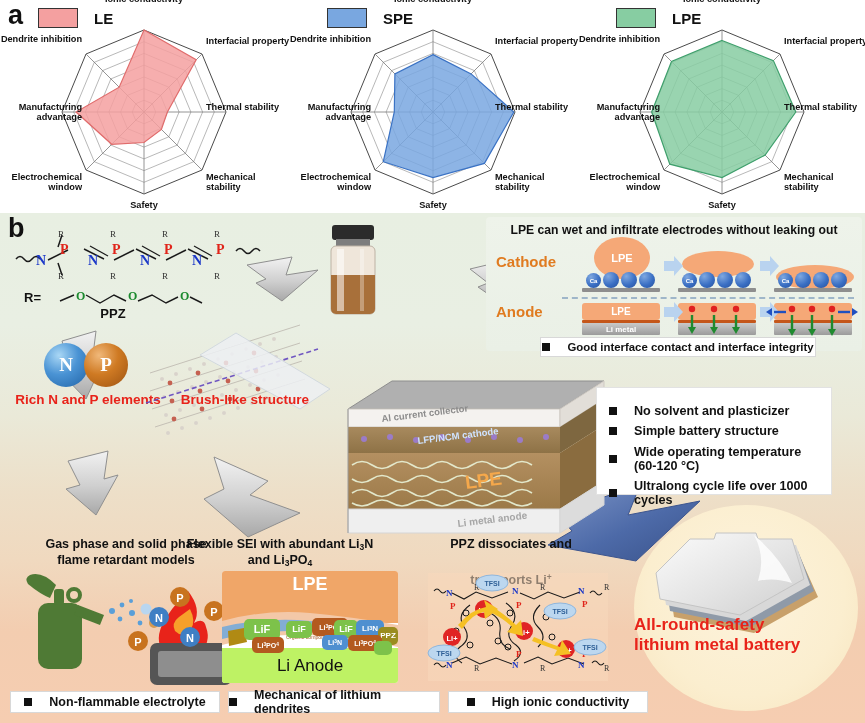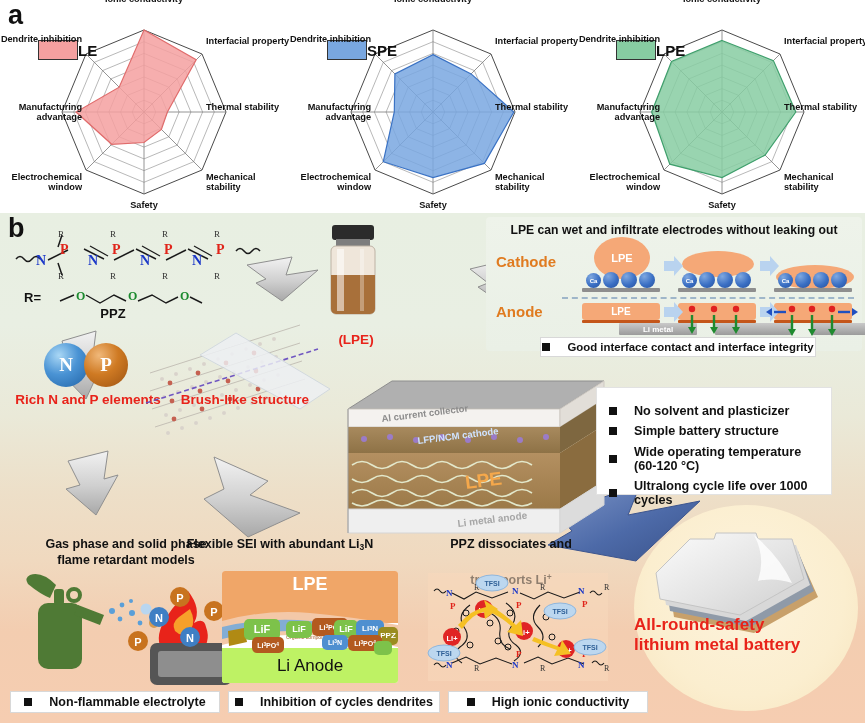--- a/index.html
+++ b/index.html
@@ -11,21 +11,21 @@
   #root{position:relative;width:865px;height:723px;}
 
   
   .panel-a{position:absolute;left:0;top:0;width:865px;height:213px;background:#fff;}
   .panel-letter{
     position:absolute;font-weight:bold;font-size:27px;color:#111;
     font-family:"Liberation Sans",sans-serif;line-height:1;
   }
   .radar-block{position:absolute;top:0;width:288px;height:213px;}
   .radar-svg{position:absolute;left:0;top:0;}
-  .legend{position:absolute;display:flex;align-items:center;gap:0;margin-top:32px;}
+  .legend{position:absolute;display:flex;align-items:center;gap:16px;}
   .legend-swatch{width:40px;height:20px;border:1.4px solid #333;box-sizing:border-box;}
   .legend-label{font-size:15px;font-weight:bold;color:#111;}
   .ax-label{
     position:absolute;font-size:9.2px;font-weight:bold;color:#111;
     line-height:1.12;text-align:center;width:86px;
   }
 
   
   .panel-b{
     position:absolute;left:0;top:213px;width:865px;height:510px;
@@ -87,21 +87,21 @@
   .cam-lbl{
     position:absolute;border-radius:50%;
     background:radial-gradient(circle at 33% 27%,#7fa8e0 0%,#3a6fc4 55%,#27509a 100%);
     display:flex;align-items:center;justify-content:center;
     color:#fff;font-size:6px;font-weight:bold;
   }
   .cc-bar{position:absolute;background:#8e8e8e;border-radius:1px;}
   .li-bar{
     position:absolute;background:linear-gradient(180deg,#c9c9c9,#9b9b9b);
     display:flex;align-items:center;justify-content:center;
-    color:#fff;font-size:8px;font-weight:bold;border-radius:1px;margin-left:37px;
+    color:#fff;font-size:8px;font-weight:bold;border-radius:1px;
   }
   .cu-bar{position:absolute;background:#c4561a;border-radius:1px;}
   .lpe-slab{
     position:absolute;background:#f5a877;border-radius:3px;
     display:flex;align-items:center;justify-content:center;
     color:#fff;font-weight:bold;font-size:10px;
   }
   .dashline{position:absolute;border-top:2px dashed #9fb6c9;}
 
   
@@ -406,21 +406,20 @@
       <div class="red-label" style="left:150px;top:179px;width:190px;">Brush-like structure</div>
 
       <svg class="chem-svg" width="865" height="510" viewBox="0 0 865 510">
         <rect x="332" y="12" width="42" height="15" rx="3" fill="#2b2b2b"></rect>
         <rect x="336" y="26" width="34" height="9" fill="#7d7d7d"></rect>
         <rect x="331" y="33" width="44" height="68" rx="5" fill="#efe6da" stroke="#bdb2a4" stroke-width="1"></rect>
         <path d="M331 62 h44 v34 a5 5 0 0 1 -5 5 h-34 a5 5 0 0 1 -5 -5 z" fill="#a8703a"></path>
         <rect x="337" y="36" width="7" height="62" fill="#ffffff" opacity="0.55"></rect>
         <rect x="360" y="36" width="4" height="62" fill="#ffffff" opacity="0.32"></rect>
       </svg>
-      <div class="red-label" style="left:268px;top:119px;width:176px;">(LPE)</div>
 
       <div class="inset" style="left:486px;top:4px;width:376px;height:134px;text-decoration:underline;">
         <div class="inset-title" style="top:6px;">LPE can wet and infiltrate electrodes without leaking out</div>
 
         <div class="el-word" style="left:10px;top:36px;">Cathode</div>
         <div class="el-word" style="left:10px;top:86px;">Anode</div>
 
         <div class="lpe-blob" style="left:108px;top:20px;width:56px;height:42px;">LPE</div>
         <div class="cam-lbl" style="left:100px;top:56px;width:15px;height:15px;">Ca</div>
         <div class="cam" style="left:117px;top:55px;width:16px;height:16px;"></div>
@@ -619,20 +618,23 @@
       <div class="whitebox" style="left:10px;top:478px;width:210px;height:22px;justify-content:center;">
         <div class="bullet-row">
           <span class="bsq"></span>
           <span>Non-flammable electrolyte</span>
         </div>
       </div>
 
       <div class="blk-label" style="left:152px;top:324px;width:256px;text-align:center;">
         <span>Flexible SEI with abundant Li</span><sub>3</sub><span>N</span>
       </div>
+      <div class="blk-label" style="left:152px;top:340px;width:256px;">
+        <span>and Li</span><sub>3</sub><span>PO</span><sub>4</sub>
+      </div>
 
       <div class="sei-box" style="left:222px;top:358px;width:176px;height:112px;">
         <div class="sei-lpe">LPE</div>
         <div class="sei-anode">Li Anode</div>
         <svg class="chem-svg" width="176" height="112" viewBox="0 0 176 112">
           <path d="M0 50 q44 -12 88 -8 q44 4 88 12 l0 22 q-44 -10 -88 -12 q-44 -2 -88 10 z" fill="#f3c8a8"></path>
           <path d="M0 56 q44 -10 88 -6 q44 4 88 10 l0 10 q-44 -8 -88 -10 q-44 -2 -88 8 z" fill="#6fa8dc" opacity="0.85"></path>
           <text x="88" y="68" text-anchor="middle" font-family="Liberation Sans,sans-serif" font-size="5.2" fill="#a85c2a">Organic components</text>
           <g fill="#b08a14">
             <path d="M6 60 l16 -3 l3 14 l-18 4 z"></path>
@@ -646,21 +648,21 @@
         <div class="sei-chip" style="left:156px;top:56px;width:20px;height:18px;background:#9a8c1f;font-size:8px;">PPZ</div>
         <div class="sei-chip" style="left:30px;top:66px;width:32px;height:16px;background:#b35a1f;font-size:7px;">Li<sub>3</sub>PO<sub>4</sub></div>
         <div class="sei-chip" style="left:100px;top:64px;width:26px;height:15px;background:#4e8fd0;font-size:7px;">Li<sub>3</sub>N</div>
         <div class="sei-chip" style="left:126px;top:64px;width:34px;height:16px;background:#b35a1f;font-size:7px;">Li<sub>3</sub>PO<sub>4</sub></div>
         <div class="sei-chip" style="left:152px;top:70px;width:18px;height:14px;background:#7dc24a;font-size:7px;"></div>
       </div>
 
       <div class="whitebox" style="left:228px;top:478px;width:212px;height:22px;justify-content:center;">
         <div class="bullet-row">
           <span class="bsq"></span>
-          <span>Inhibition of cycles dendrites</span>
+          <span>Mechanical of lithium dendrites</span>
         </div>
       </div>
 
       <div class="blk-label" style="left:406px;top:324px;width:210px;">PPZ dissociates and</div>
       <div class="blk-label" style="left:406px;top:359px;width:210px;">
         <span>transports Li</span><sup>+</sup>
       </div>
 
       <svg class="chem-svg" width="865" height="510" viewBox="0 0 865 510">
         <rect x="428" y="360" width="180" height="108" fill="#f8d9bb" opacity="0.55"></rect>

